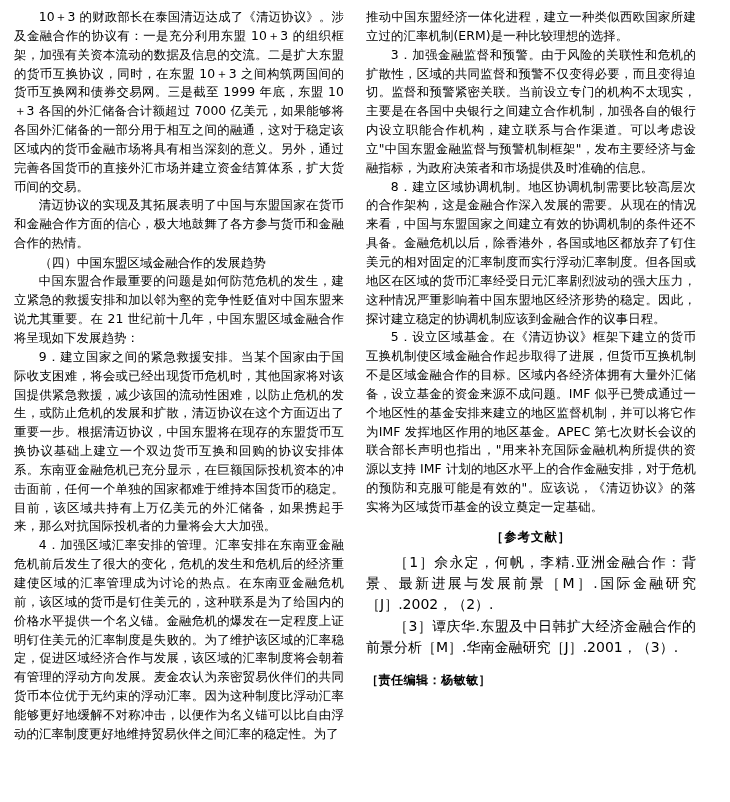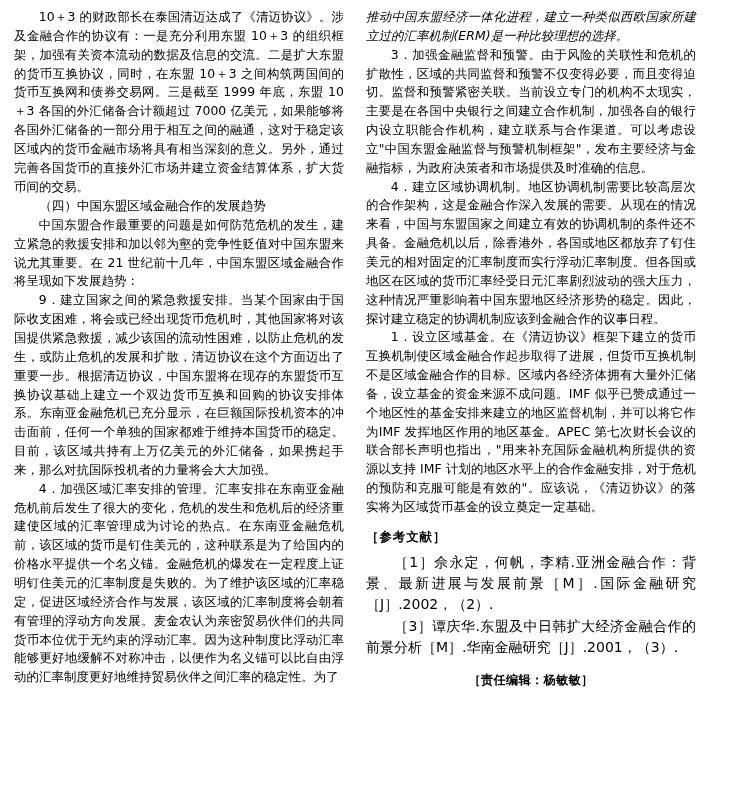--- a/index.html
+++ b/index.html
@@ -35,69 +35,70 @@
     line-height: 1.52;
     text-align: justify;
     text-justify: inter-ideograph;
     letter-spacing: 0.1px;
   }
   p.indent {
     text-indent: 2em;
   }
   p.noindent {
     text-indent: 0;
-    font-style: italic;
   }
   h2.section {
     margin: 0;
     font-size: 12.6px;
     font-weight: normal;
     line-height: 1.55;
     text-indent: 2em;
     text-align: justify;
   }
   .refs-head {
     margin-top: 12px;
     margin-bottom: 6px;
+    text-align: center;
     font-size: 12.4px;
     font-weight: bold;
     letter-spacing: 1px;
   }
   .ref-item {
     font-size: 14px;
     line-height: 1.52;
     text-indent: 2em;
     text-align: justify;
   }
   .editor {
     margin-top: 14px;
-    text-align: center;
+    text-align: left;
     font-size: 12.2px;
     font-weight: bold;
     letter-spacing: 0.3px;
   }
 </style>
 </head>
 <body>
 
 <div class="page">
 
   <div class="col">
     <p class="indent">10＋3 的财政部长在泰国清迈达成了《清迈协议》。涉及金融合作的协议有：一是充分利用东盟 10＋3 的组织框架，加强有关资本流动的数据及信息的交流。二是扩大东盟的货币互换协议，同时，在东盟 10＋3 之间构筑两国间的货币互换网和债券交易网。三是截至 1999 年底，东盟 10＋3 各国的外汇储备合计额超过 7000 亿美元，如果能够将各国外汇储备的一部分用于相互之间的融通，这对于稳定该区域内的货币金融市场将具有相当深刻的意义。另外，通过完善各国货币的直接外汇市场并建立资金结算体系，扩大货币间的交易。</p>
+    <p class="indent">清迈协议的实现及其拓展表明了中国与东盟国家在货币和金融合作方面的信心，极大地鼓舞了各方参与货币和金融合作的热情。</p>
     <h2 class="section">（四）中国东盟区域金融合作的发展趋势</h2>
     <p class="indent">中国东盟合作最重要的问题是如何防范危机的发生，建立紧急的救援安排和加以邻为壑的竞争性贬值对中国东盟来说尤其重要。在 21 世纪前十几年，中国东盟区域金融合作将呈现如下发展趋势：</p>
     <p class="indent">9．建立国家之间的紧急救援安排。当某个国家由于国际收支困难，将会或已经出现货币危机时，其他国家将对该国提供紧急救援，减少该国的流动性困难，以防止危机的发生，或防止危机的发展和扩散，清迈协议在这个方面迈出了重要一步。根据清迈协议，中国东盟将在现存的东盟货币互换协议基础上建立一个双边货币互换和回购的协议安排体系。东南亚金融危机已充分显示，在巨额国际投机资本的冲击面前，任何一个单独的国家都难于维持本国货币的稳定。目前，该区域共持有上万亿美元的外汇储备，如果携起手来，那么对抗国际投机者的力量将会大大加强。</p>
     <p class="indent">4．加强区域汇率安排的管理。汇率安排在东南亚金融危机前后发生了很大的变化，危机的发生和危机后的经济重建使区域的汇率管理成为讨论的热点。在东南亚金融危机前，该区域的货币是钉住美元的，这种联系是为了给国内的价格水平提供一个名义锚。金融危机的爆发在一定程度上证明钉住美元的汇率制度是失败的。为了维护该区域的汇率稳定，促进区域经济合作与发展，该区域的汇率制度将会朝着有管理的浮动方向发展。麦金农认为亲密贸易伙伴们的共同货币本位优于无约束的浮动汇率。因为这种制度比浮动汇率能够更好地缓解不对称冲击，以便作为名义锚可以比自由浮动的汇率制度更好地维持贸易伙伴之间汇率的稳定性。为了</p>
   </div>
 
   <div class="col">
     <p class="noindent">推动中国东盟经济一体化进程，建立一种类似西欧国家所建立过的汇率机制(ERM)是一种比较理想的选择。</p>
     <p class="indent">3．加强金融监督和预警。由于风险的关联性和危机的扩散性，区域的共同监督和预警不仅变得必要，而且变得迫切。监督和预警紧密关联。当前设立专门的机构不太现实，主要是在各国中央银行之间建立合作机制，加强各自的银行内设立职能合作机构，建立联系与合作渠道。可以考虑设立"中国东盟金融监督与预警机制框架"，发布主要经济与金融指标，为政府决策者和市场提供及时准确的信息。</p>
-    <p class="indent">4．建立区域协调机制。地区协调机制需要比较高层次的合作架构，这是金融合作深入发展的需要。从现在的情况来看，中国与东盟国家之间建立有效的协调机制的条件还不具备。金融危机以后，除香港外，各国或地区都放弃了钉住美元的相对固定的汇率制度而实行浮动汇率制度。但各国或地区在区域的货币汇率经受日元汇率剧烈波动的强大压力，这种情况严重影响着中国东盟地区经济形势的稳定。因此，探讨建立稳定的协调机制应该到金融合作的议事日程。</p>
-    <p class="indent">1．设立区域基金。在《清迈协议》框架下建立的货币互换机制使区域金融合作起步取得了进展，但货币互换机制不是区域金融合作的目标。区域内各经济体拥有大量外汇储备，设立基金的资金来源不成问题。IMF 似乎已赞成通过一个地区性的基金安排来建立的地区监督机制，并可以将它作为IMF 发挥地区作用的地区基金。APEC 第七次财长会议的联合部长声明也指出，"用来补充国际金融机构所提供的资源以支持 IMF 计划的地区水平上的合作金融安排，对于危机的预防和克服可能是有效的"。应该说，《清迈协议》的落实将为区域货币基金的设立奠定一定基础。</p>
+    <p class="indent">8．建立区域协调机制。地区协调机制需要比较高层次的合作架构，这是金融合作深入发展的需要。从现在的情况来看，中国与东盟国家之间建立有效的协调机制的条件还不具备。金融危机以后，除香港外，各国或地区都放弃了钉住美元的相对固定的汇率制度而实行浮动汇率制度。但各国或地区在区域的货币汇率经受日元汇率剧烈波动的强大压力，这种情况严重影响着中国东盟地区经济形势的稳定。因此，探讨建立稳定的协调机制应该到金融合作的议事日程。</p>
+    <p class="indent">5．设立区域基金。在《清迈协议》框架下建立的货币互换机制使区域金融合作起步取得了进展，但货币互换机制不是区域金融合作的目标。区域内各经济体拥有大量外汇储备，设立基金的资金来源不成问题。IMF 似乎已赞成通过一个地区性的基金安排来建立的地区监督机制，并可以将它作为IMF 发挥地区作用的地区基金。APEC 第七次财长会议的联合部长声明也指出，"用来补充国际金融机构所提供的资源以支持 IMF 计划的地区水平上的合作金融安排，对于危机的预防和克服可能是有效的"。应该说，《清迈协议》的落实将为区域货币基金的设立奠定一定基础。</p>
 
     <div class="refs-head">［参考文献］</div>
 
     <div class="ref-item">［1］佘永定，何帆，李精.亚洲金融合作：背景、最新进展与发展前景［M］.国际金融研究［J］.2002，（2）.</div>
     <div class="ref-item">［3］谭庆华.东盟及中日韩扩大经济金融合作的前景分析［M］.华南金融研究［J］.2001，（3）.</div>
 
     <div class="editor">［责任编辑：杨敏敏］</div>
   </div>
 
 </div>

